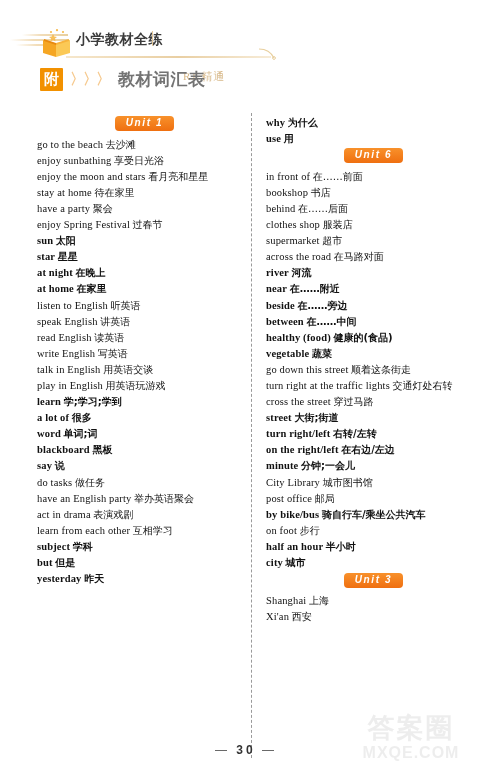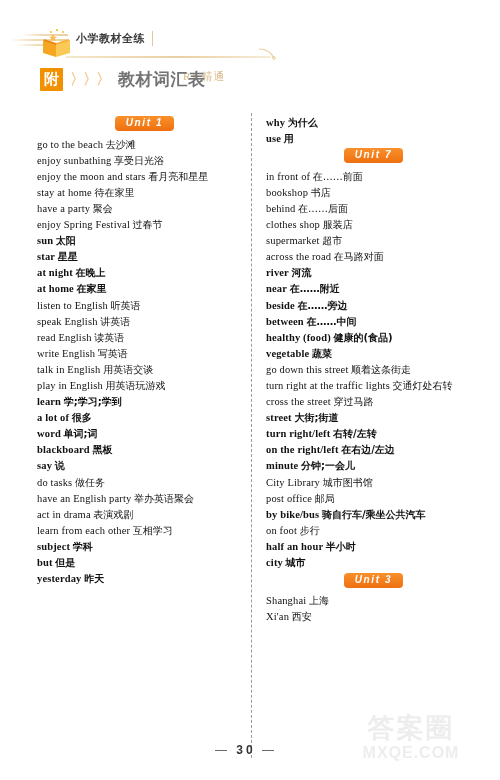--- a/index.html
+++ b/index.html
@@ -35,21 +35,21 @@
   .hdr-book{
     position:absolute;
     left:40px; top:4px;
     width:34px; height:30px;
   }
   .hdr-title{
     position:absolute;
     left:76px; top:7px;
     font-family:"Liberation Sans","DejaVu Sans",sans-serif;
     font-weight:bold;
-    font-size:11px;
+    font-size:14px;
     color:#3b3b3b;
     letter-spacing:.5px;
     white-space:nowrap;
   }
   .hdr-sep{
     position:absolute;
     left:152px; top:7px;
     width:1px; height:15px;
     background:#e3c79a;
   }
@@ -285,21 +285,21 @@
     <div class="entry"><span class="en">act in drama</span> <span class="cn">表演戏剧</span></div>
     <div class="entry"><span class="en">learn from each other</span> <span class="cn">互相学习</span></div>
     <div class="entry b"><span class="en">subject</span> <span class="cn">学科</span></div>
     <div class="entry b"><span class="en">but</span> <span class="cn">但是</span></div>
     <div class="entry b"><span class="en">yesterday</span> <span class="cn">昨天</span></div>
   </div>
 <div class="col" id="col-right">
     <div class="entry b"><span class="en">why</span> <span class="cn">为什么</span></div>
     <div class="entry b"><span class="en">use</span> <span class="cn">用</span></div>
     <div class="unit-row">
-      <span class="unit-badge">Unit 7</span>
+      <span class="unit-badge">Unit 6</span>
     </div>
     <div class="entry"><span class="en">in front of</span> <span class="cn">在……前面</span></div>
     <div class="entry"><span class="en">bookshop</span> <span class="cn">书店</span></div>
     <div class="entry"><span class="en">behind</span> <span class="cn">在……后面</span></div>
     <div class="entry"><span class="en">clothes shop</span> <span class="cn">服装店</span></div>
     <div class="entry"><span class="en">supermarket</span> <span class="cn">超市</span></div>
     <div class="entry"><span class="en">across the road</span> <span class="cn">在马路对面</span></div>
     <div class="entry b"><span class="en">river</span> <span class="cn">河流</span></div>
     <div class="entry b"><span class="en">near</span> <span class="cn">在……附近</span></div>
     <div class="entry b"><span class="en">beside</span> <span class="cn">在……旁边</span></div>

